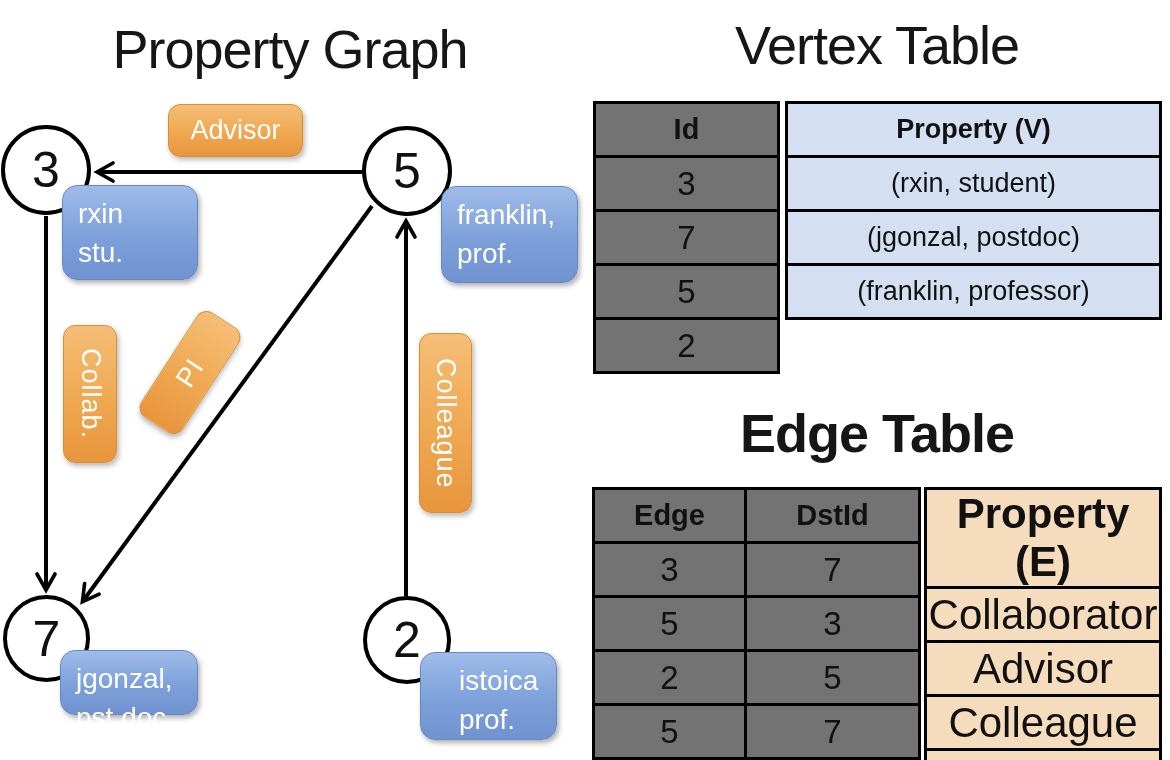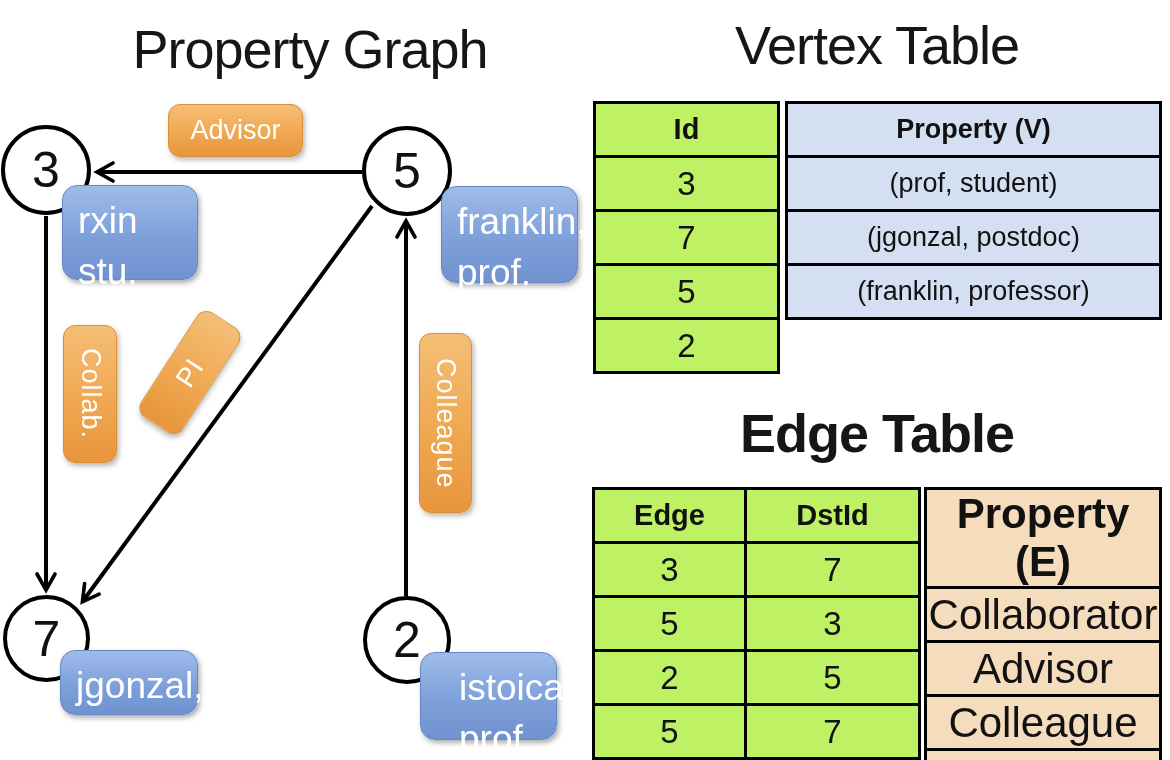--- a/index.html
+++ b/index.html
@@ -15,52 +15,52 @@
   .node{
     position:absolute;border:4px solid #000;border-radius:50%;background:#fff;
     display:flex;align-items:center;justify-content:center;
     font-size:50px;font-weight:300;color:#111;box-sizing:border-box;
   }
   
   .vbox{
     position:absolute;border-radius:15px;color:#fff;
     background:linear-gradient(180deg,#9FBBE9 0%,#7DA0DA 55%,#7092CF 100%);
     border:1px solid #6588C8;box-shadow:2px 3px 5px rgba(110,110,110,0.55);
-    font-size:37px;font-weight:300;line-height:1.38;
+    font-size:28px;font-weight:300;line-height:1.38;
     padding:9px 6px 0 15px;box-sizing:border-box;
   }
   
   .ebox{
     position:absolute;border-radius:12px;color:#fff;
     background:linear-gradient(180deg,#F5BE76 0%,#EFA851 55%,#E8953C 100%);
     border:1px solid #DB8E33;box-shadow:2px 3px 5px rgba(120,120,120,0.5);
     display:flex;align-items:center;justify-content:center;
     font-size:27px;font-weight:300;box-sizing:border-box;
   }
   .ebox .vtext{writing-mode:vertical-rl;letter-spacing:1px;}
   .ebox.pi{transform:rotate(33deg);}
   .ebox.pi .vtext{transform:rotate(180deg);}
   
   table{border-collapse:collapse;table-layout:fixed;position:absolute;}
   td{
     border:3px solid #000;text-align:center;vertical-align:middle;
     height:51px;font-size:33px;font-weight:300;padding:0;overflow:hidden;
-    background:#bef264;
+    background:#737373;
   }
   td.hdr{font-size:29px;font-weight:bold;}
   td.bluecell{background:#D4DFF1;font-size:27px;}
   td.tancell{background:#F5DCBC;font-size:42px;}
   svg.edges{position:absolute;left:0;top:0;}
 </style>
 </head>
 <body>
 
 <div class="canvas">
 
-  <div class="title" style="left:0;top:18px;width:580px;margin-left:20px;">Property Graph</div>
+  <div class="title" style="left:0;top:18px;width:580px;">Property Graph</div>
   <div class="title" style="left:593px;top:14px;width:568px;">Vertex Table</div>
   <div class="title" style="left:593px;top:402px;width:568px;font-weight:bold;">Edge Table</div>
 
   <svg class="edges" width="580" height="760" viewBox="0 0 580 760">
     <defs>
       <marker id="arrow" markerUnits="userSpaceOnUse" markerWidth="24" markerHeight="24" viewBox="0 0 24 24" refX="19" refY="12" orient="auto">
         <path d="M4,3 L20,12 L4,21" fill="none" stroke="#000" stroke-width="3.6" stroke-linecap="round" stroke-linejoin="miter"></path>
       </marker>
     </defs>
     <line x1="362" y1="172" x2="98" y2="172" stroke="#000" stroke-width="4" marker-end="url(#arrow)"></line>
@@ -130,21 +130,21 @@
           <td>2</td>
         </tr>
   </tbody>
     </table>
   <table style="left:785px;top:101px;width:377px;">
     <tbody>
         <tr>
           <td class="hdr bluecell">Property (V)</td>
         </tr>
     <tr>
-          <td class="bluecell">(prof, student)</td>
+          <td class="bluecell">(rxin, student)</td>
         </tr>
     <tr>
           <td class="bluecell">(jgonzal, postdoc)</td>
         </tr>
     <tr>
           <td class="bluecell">(franklin, professor)</td>
         </tr>
   </tbody>
     </table>
 

